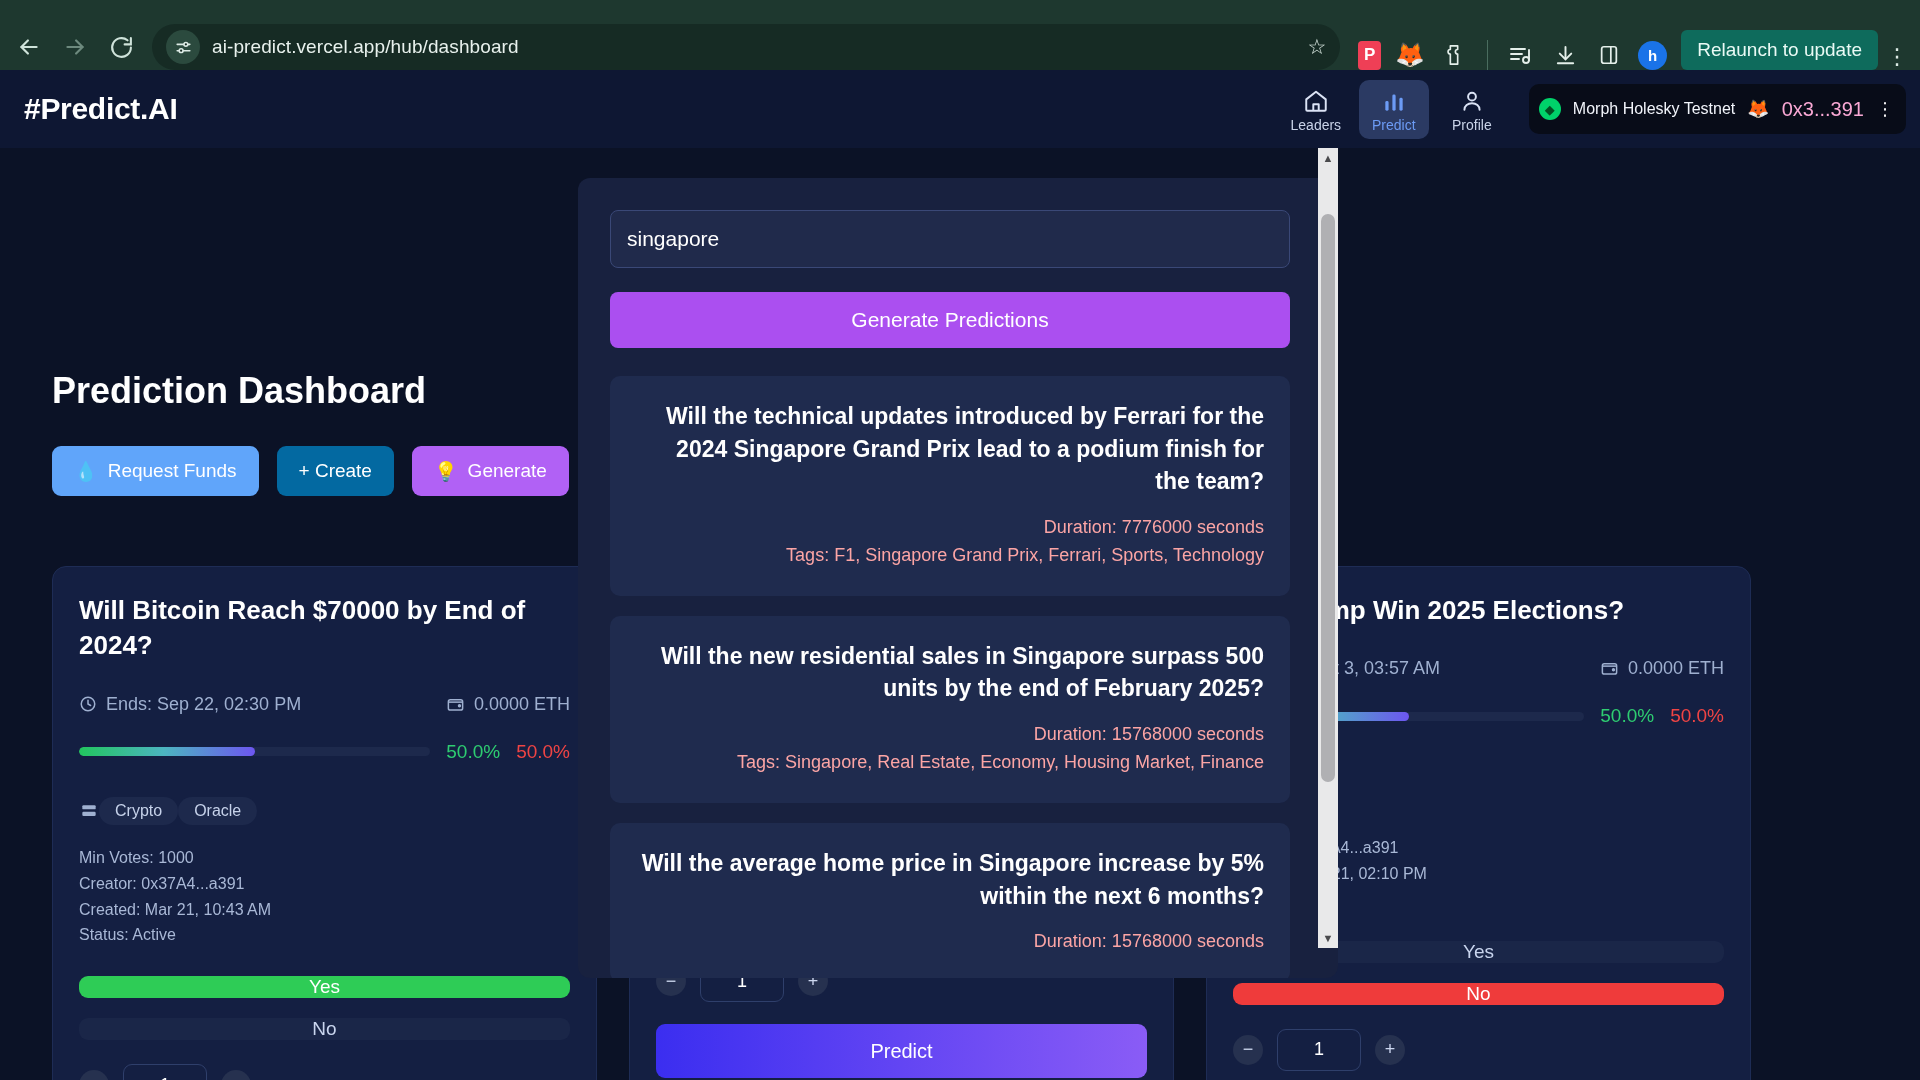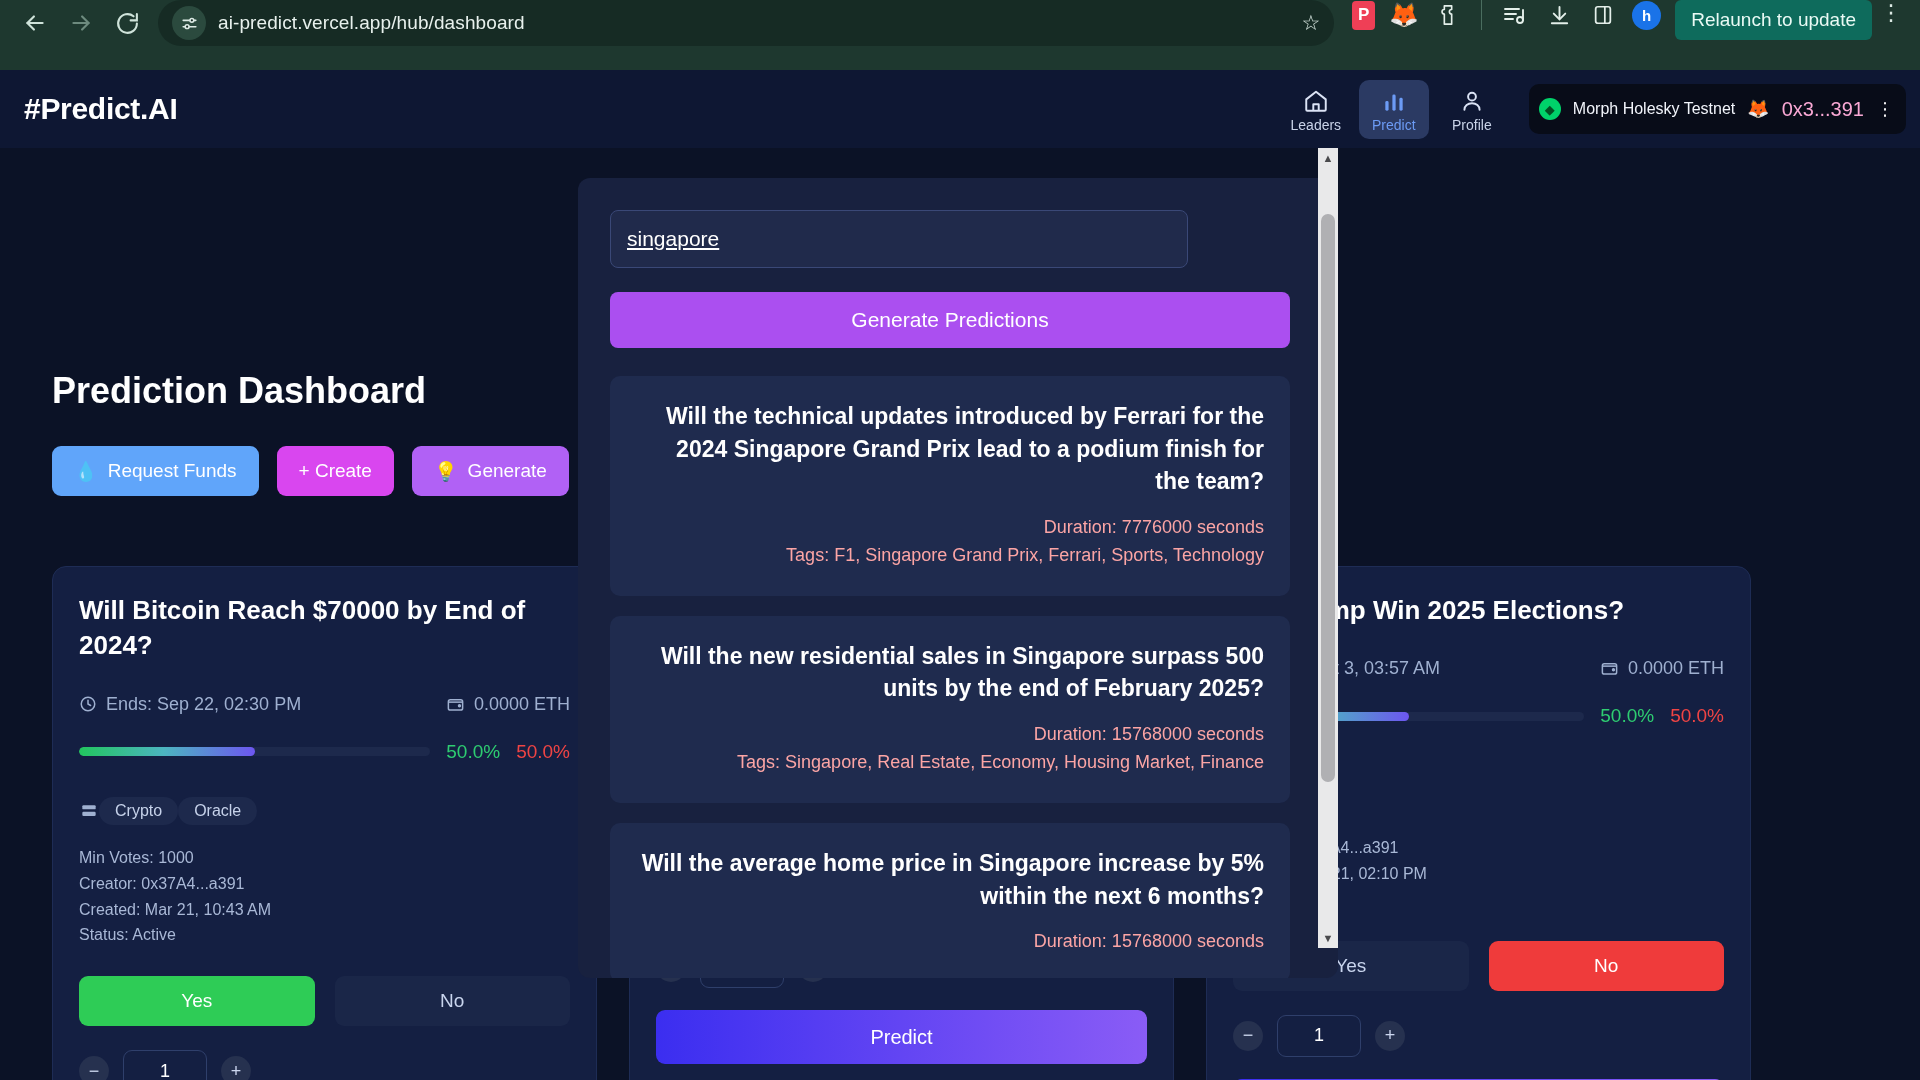--- a/index.html
+++ b/index.html
@@ -7,22 +7,22 @@
     width: 1920px; height: 1080px;
     background: #0b1226;
     font-family: "Liberation Sans", sans-serif;
     overflow: hidden;
   }
 
   
   .browser-bar {
     height: 70px; width: 100%;
     background: #1e382f;
-    display: flex; align-items: flex-start;
-    padding: 0 12px;
+    display: flex; align-items: flex-end;
+    padding: 0 6px;
     position: relative;
   }
   .nav-btn {
     width: 46px; height: 46px;
     display: flex; align-items: center; justify-content: center;
     color: #cfe3da; font-size: 26px; border-radius: 50%;
     flex: 0 0 auto;
   }
   .nav-btn.disabled { color: #6d8a7e; }
   .omnibox {
@@ -118,21 +118,21 @@
     position: absolute; left: 52px; top: 298px;
     display: flex; gap: 18px;
   }
   .act-btn {
     height: 50px; border-radius: 9px;
     display: flex; align-items: center; gap: 10px;
     padding: 0 22px; font-size: 19px; color: #ffffff;
     white-space: nowrap;
   }
   .act-btn.funds { background: #60a5fa; }
-  .act-btn.create { background: #d946ef; align-items: center; }
+  .act-btn.create { background: #0369a1; align-items: center; }
   .act-btn.generate { background: #b161f5; }
 
   
   .cards {
     position: absolute; left: 52px; top: 418px;
     display: flex; gap: 32px;
   }
   .card {
     width: 545px;
     background: #141f42;
@@ -161,21 +161,21 @@
     background: linear-gradient(90deg, #22c55e 0%, #4cb5c0 48%, #6d56f0 100%);
   }
   .pct-yes { color: #2ecc71; font-size: 19px; }
   .pct-no { color: #ef4444; font-size: 19px; }
   .tags-row { display: flex; align-items: center; gap: 0; margin-bottom: 20px; }
   .tag {
     background: #1d294c; color: #c6d2ea;
     border-radius: 14px; padding: 5px 16px; font-size: 16px;
   }
   .stats { color: #a9b8d6; font-size: 16px; line-height: 1.62; }
-  .vote-row { display: flex; gap: 20px; margin-top: 28px; }
+  .vote-row { display: flex; gap: 20px; margin-top: 28px; flex-direction: column; }
   .vote-btn {
     flex: 1 1 0; height: 50px; border-radius: 9px;
     display: flex; align-items: center; justify-content: center;
     font-size: 19px; color: #ffffff;
   }
   .vote-btn.yes-on { background: #2ecc56; }
   .vote-btn.no-off { background: #1a2648; color: #c9d5ee; }
   .vote-btn.yes-off { background: #1a2648; color: #c9d5ee; }
   .vote-btn.no-on { background: #ef3b3b; }
   .stepper { display: flex; align-items: center; gap: 14px; margin-top: 24px; }
@@ -202,25 +202,25 @@
   .overlay {
     position: absolute; left: 578px; top: 30px;
     width: 760px; height: 800px;
     background: #18213f;
     border-radius: 12px;
     padding: 32px 34px 0 32px;
     overflow: hidden;
     z-index: 50;
   }
   .search-input {
-    width: 578px; height: 58px;
+    width: 680px; height: 58px;
     background: #202a4b; border: 1px solid #3a4877;
     border-radius: 8px;
     color: #ffffff; font-size: 21px;
-    display: flex; align-items: center; padding: 0 16px; text-decoration: underline;
+    display: flex; align-items: center; padding: 0 16px;
   }
   .gen-btn {
     width: 680px; height: 56px; margin-top: 24px;
     background: #ab4ff0; border-radius: 8px;
     display: flex; align-items: center; justify-content: center;
     color: #ffffff; font-size: 21px;
   }
   .suggestions { margin-top: 28px; display: flex; flex-direction: column; gap: 20px; }
   .sugg {
     width: 680px; background: #1f2b4e;

